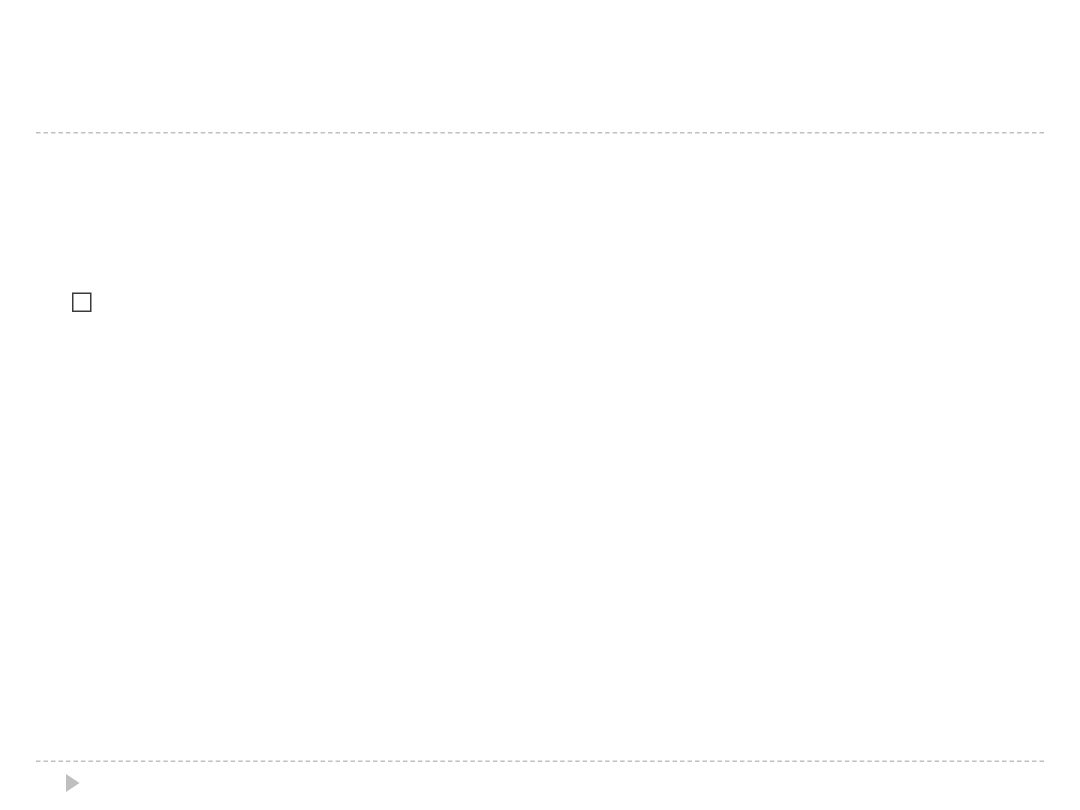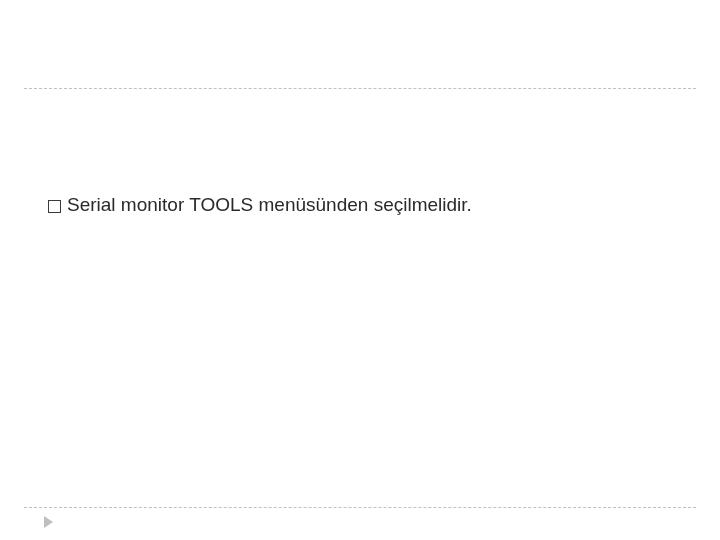--- a/index.html
+++ b/index.html
@@ -65,19 +65,18 @@
     }
   </style>
 </head>
 <body>
 
 <div class="top-divider"></div>
 
 <div class="content">
   <div class="bullet-line">
     <span class="bullet"></span>
-    <span class="text">Serial monitor TOOLS menüsünden seçilmelidir.</span>
   </div>
 </div>
 
 <div class="bottom-divider"></div>
 
 <div class="footer-arrow"></div>
 
 </body></html>

